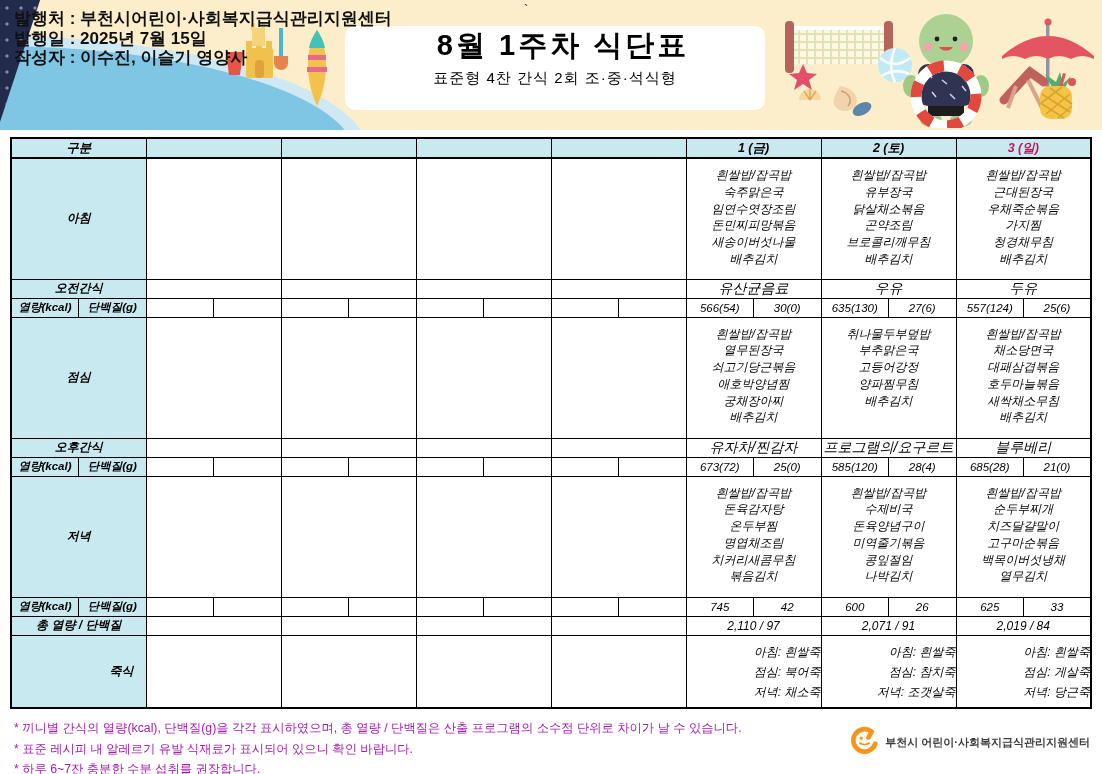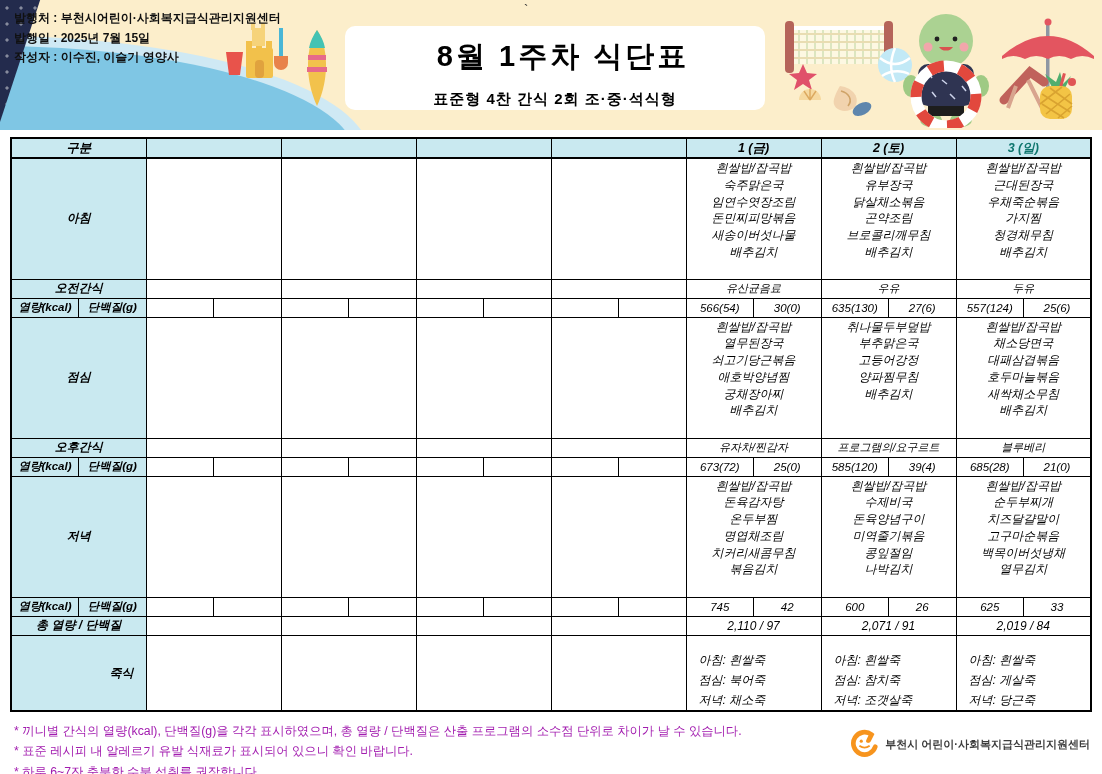--- a/index.html
+++ b/index.html
@@ -8,43 +8,43 @@
 
   
   .banner { position:relative; width:1102px; height:130px; background:#fceecb; overflow:hidden; }
   .foam   { position:absolute; left:-50px; bottom:-26px; width:420px; height:120px;
             background:#cfe9f4; border-top-right-radius:90% 100%; }
   .ocean  { position:absolute; left:-50px; bottom:-26px; width:405px; height:110px;
             background:#7fc6e4; border-top-right-radius:90% 100%; }
   .corner { position:absolute; left:0; top:0; width:118px; height:122px;
             background:radial-gradient(circle, rgba(255,255,255,.45) 1.3px, transparent 1.9px) 0 0/14px 16px, #232b4d;
             clip-path:polygon(0 0,34% 0,0 100%); }
-  .meta   { position:absolute; left:14px; top:9px; font-weight:bold; font-size:12px;
+  .meta   { position:absolute; left:14px; top:9px; font-weight:bold; font-size:17px;
             line-height:19.5px; color:#101010; z-index:5; }
   .titlebox { position:absolute; left:345px; top:26px; width:420px; height:84px;
             background:#fff; border-radius:10px; text-align:center; z-index:4; }
-  .title  { margin-top:11px; font-size:29px; font-weight:bold; letter-spacing:3px;padding-left:16px; }
-  .subtitle { margin-top:13px; font-size:15px; font-weight:bold; letter-spacing:1px; }
+  .title  { font-size:29px; font-weight:bold; letter-spacing:3px;padding-left:16px; }
+  .subtitle { margin-top:3px; font-size:15px; font-weight:normal; letter-spacing:1px; }
   .stray  { position:absolute; left:524px; top:2px; font-size:13px; color:#333; }
   .deco   { position:absolute; z-index:3; }
 
   
   table { border-collapse:collapse; table-layout:fixed; width:1082px; margin:7px 0 0 10px;
           border:2px solid #000;font-style:italic; }
   col { width:6.25%; }
   th,td { border:1px solid #000; text-align:center; font-size:12px; overflow:hidden; }
   th { height:20px; background:#c9e9f0; font-weight:bold; font-size:12.5px; border-bottom-width:2px; }
-  .sun { color:#0f766e; }
+  .sun { color:#be185d; }
   .lbl { background:#c9e9f0; font-weight:bold; }
   .r-s td { height:19px; }
-  .r-meal td { height:121px; vertical-align:top; padding-top:1px; line-height:16.8px; white-space:pre-line; }
+  .r-meal td { height:121px; vertical-align:top; padding-top:8px; line-height:16.8px; white-space:pre-line; }
   .r-meal td.lbl, .r-por td.lbl { vertical-align:middle; padding:12px; }
   .num { font-size:11.5px; }
-  .snack { font-size:11px; }
-  .r-por td { height:73px; vertical-align:top; text-align:left; padding:14px 0 0 12px;
+  .snack { font-size:14px; }
+  .r-por td { height:73px; vertical-align:top; text-align:right; padding:6px 0 0 12px;
               line-height:20px; white-space:pre-line; }
   .r-por td.lbl { text-align:right; }
 
   
   .footer { position:relative; margin:9px 0 0 14px; width:1080px; }
   .note { font-size:12.3px; line-height:20.5px; color:#a21caf; }
   .logo { position:absolute; right:4px; top:8px; display:flex; align-items:center; gap:6px; }
   .logo-text { font-size:11px; font-weight:bold; color:#3c3c3c; }
 </style>
 </head>
@@ -299,21 +299,21 @@
         <td class="num"></td>
     <td class="num"></td>
         <td class="num"></td>
     <td class="num"></td>
         <td class="num"></td>
     <td class="num"></td>
         <td class="num"></td>
     <td class="num">673(72)</td>
     <td class="num">25(0)</td>
     <td class="num">585(120)</td>
-    <td class="num">39(4)</td>
+    <td class="num">28(4)</td>
     <td class="num">685(28)</td>
     <td class="num">21(0)</td>
   </tr>
 
   <tr class="r-meal">
     <td colspan="2" class="lbl">저녁</td>
     <td colspan="2"></td>
     <td colspan="2"></td>
     <td colspan="2"></td>
     <td colspan="2"></td>

